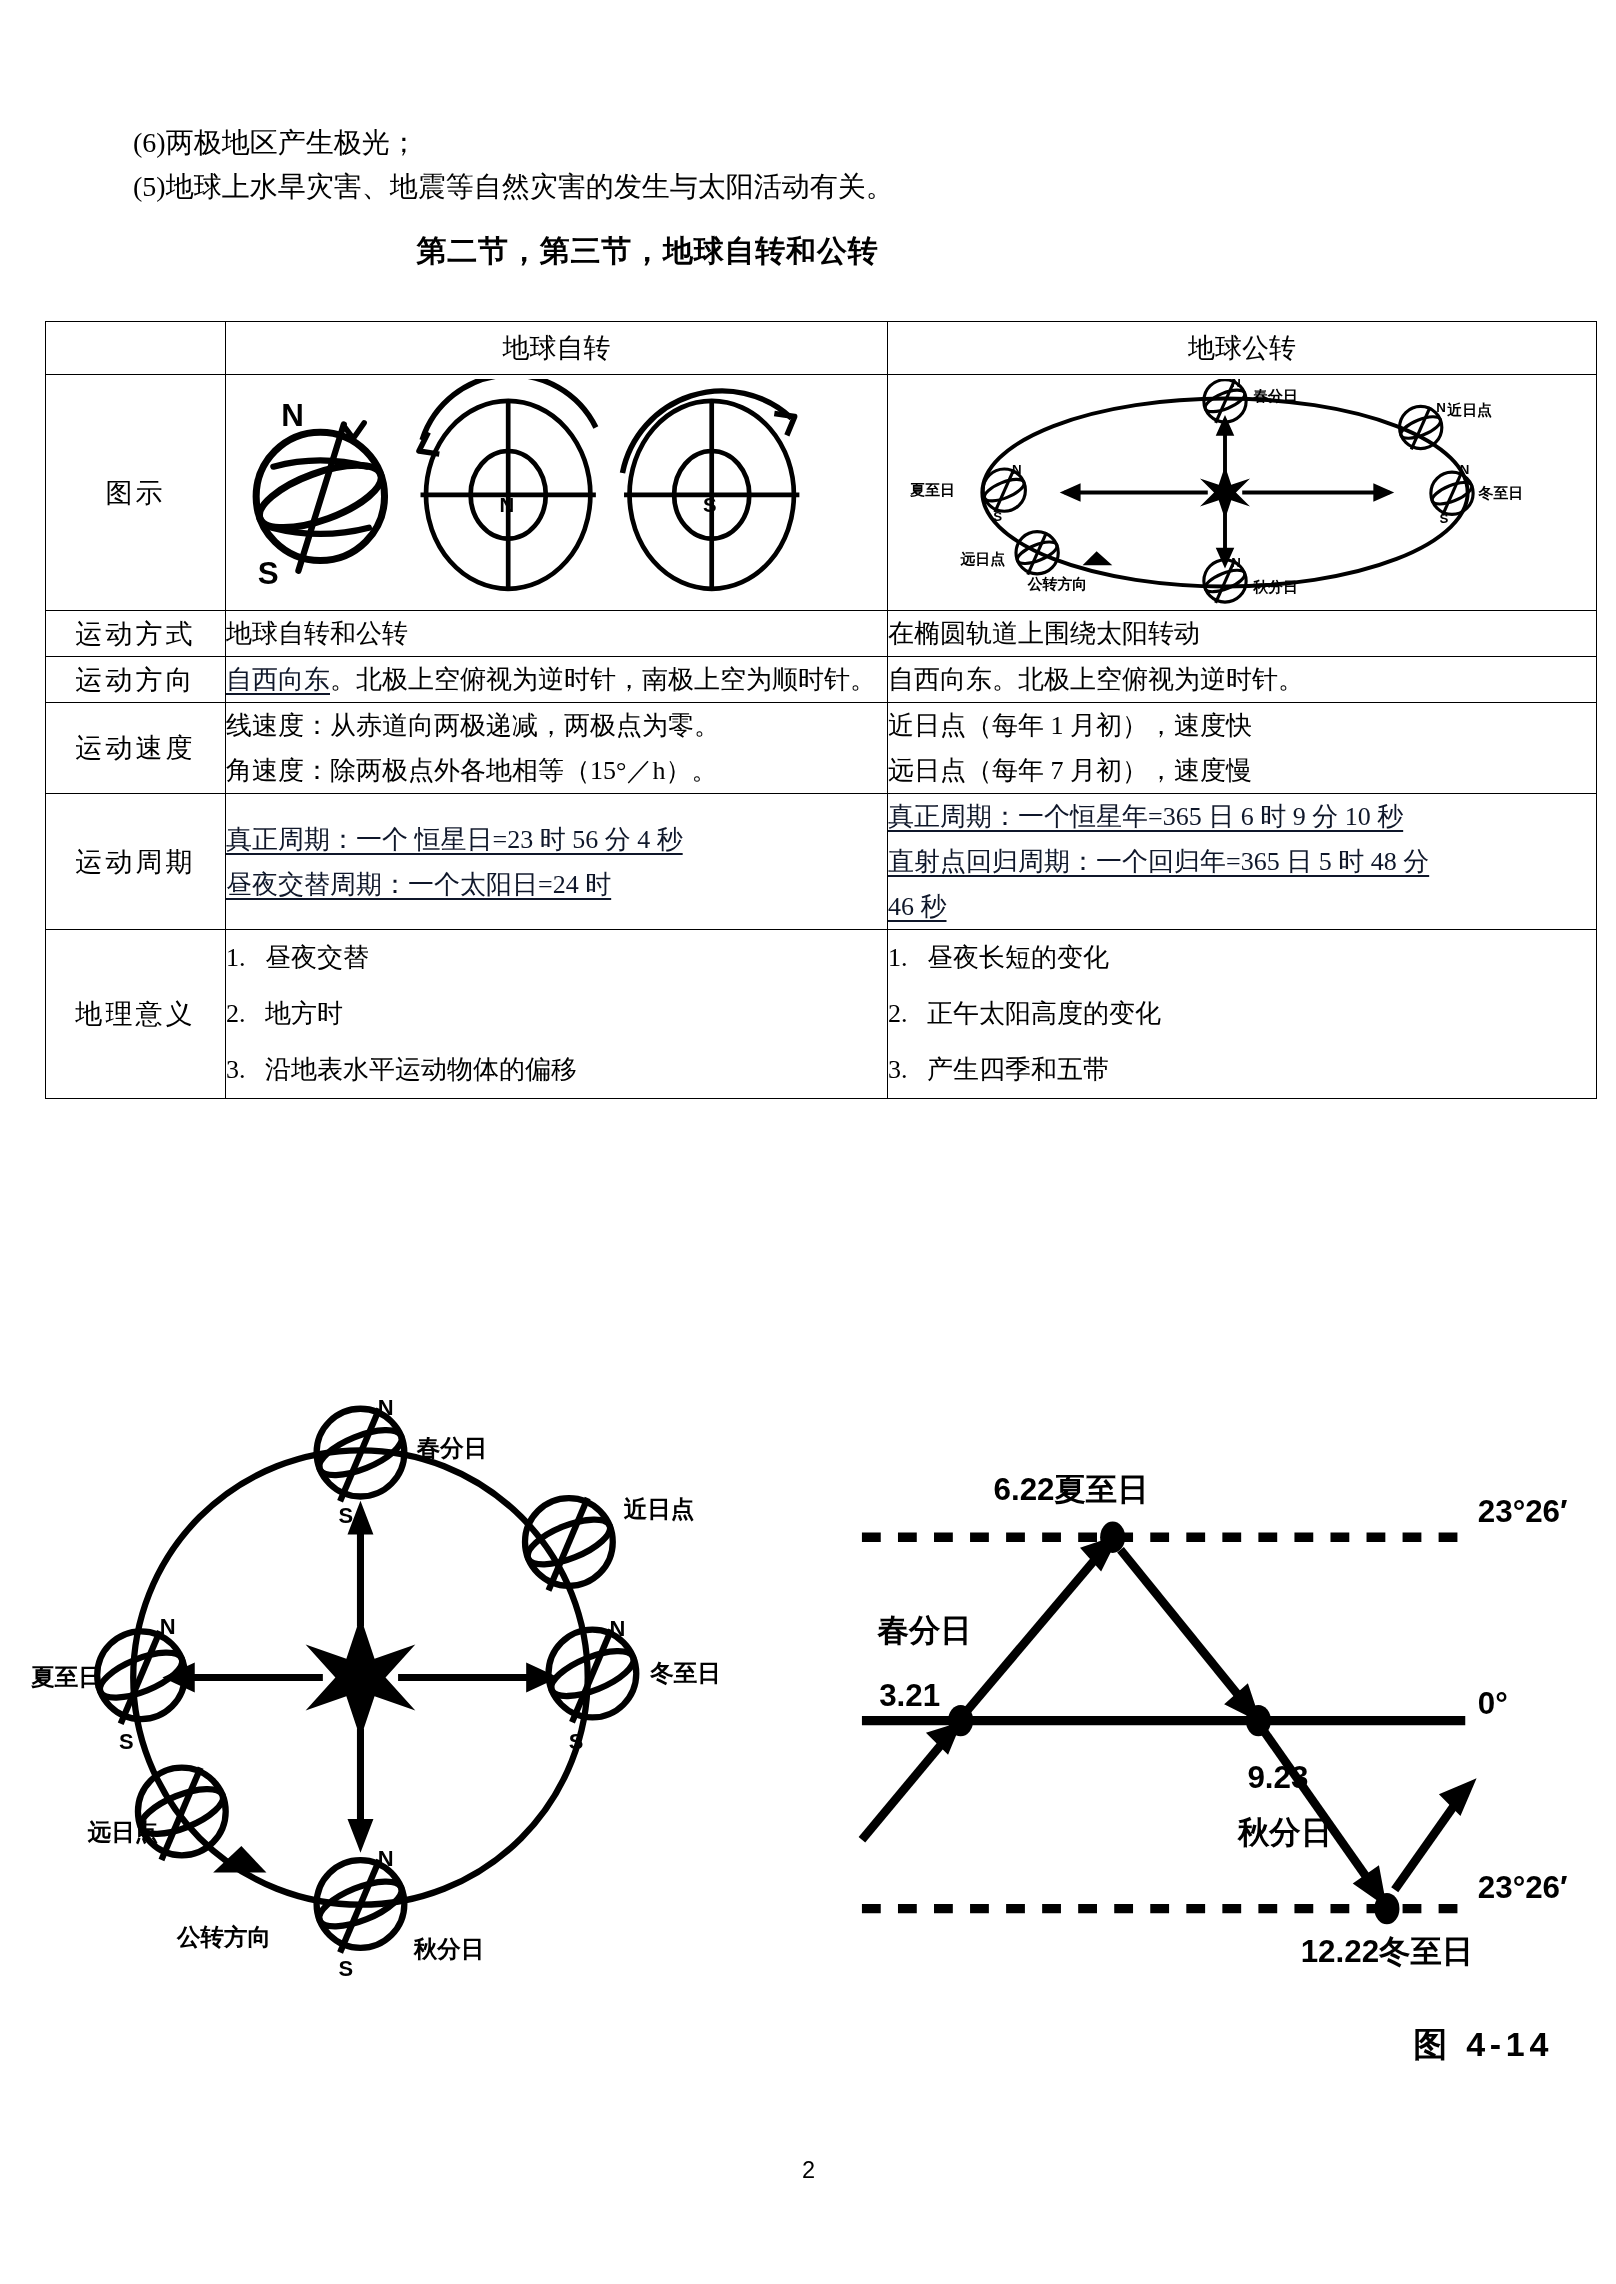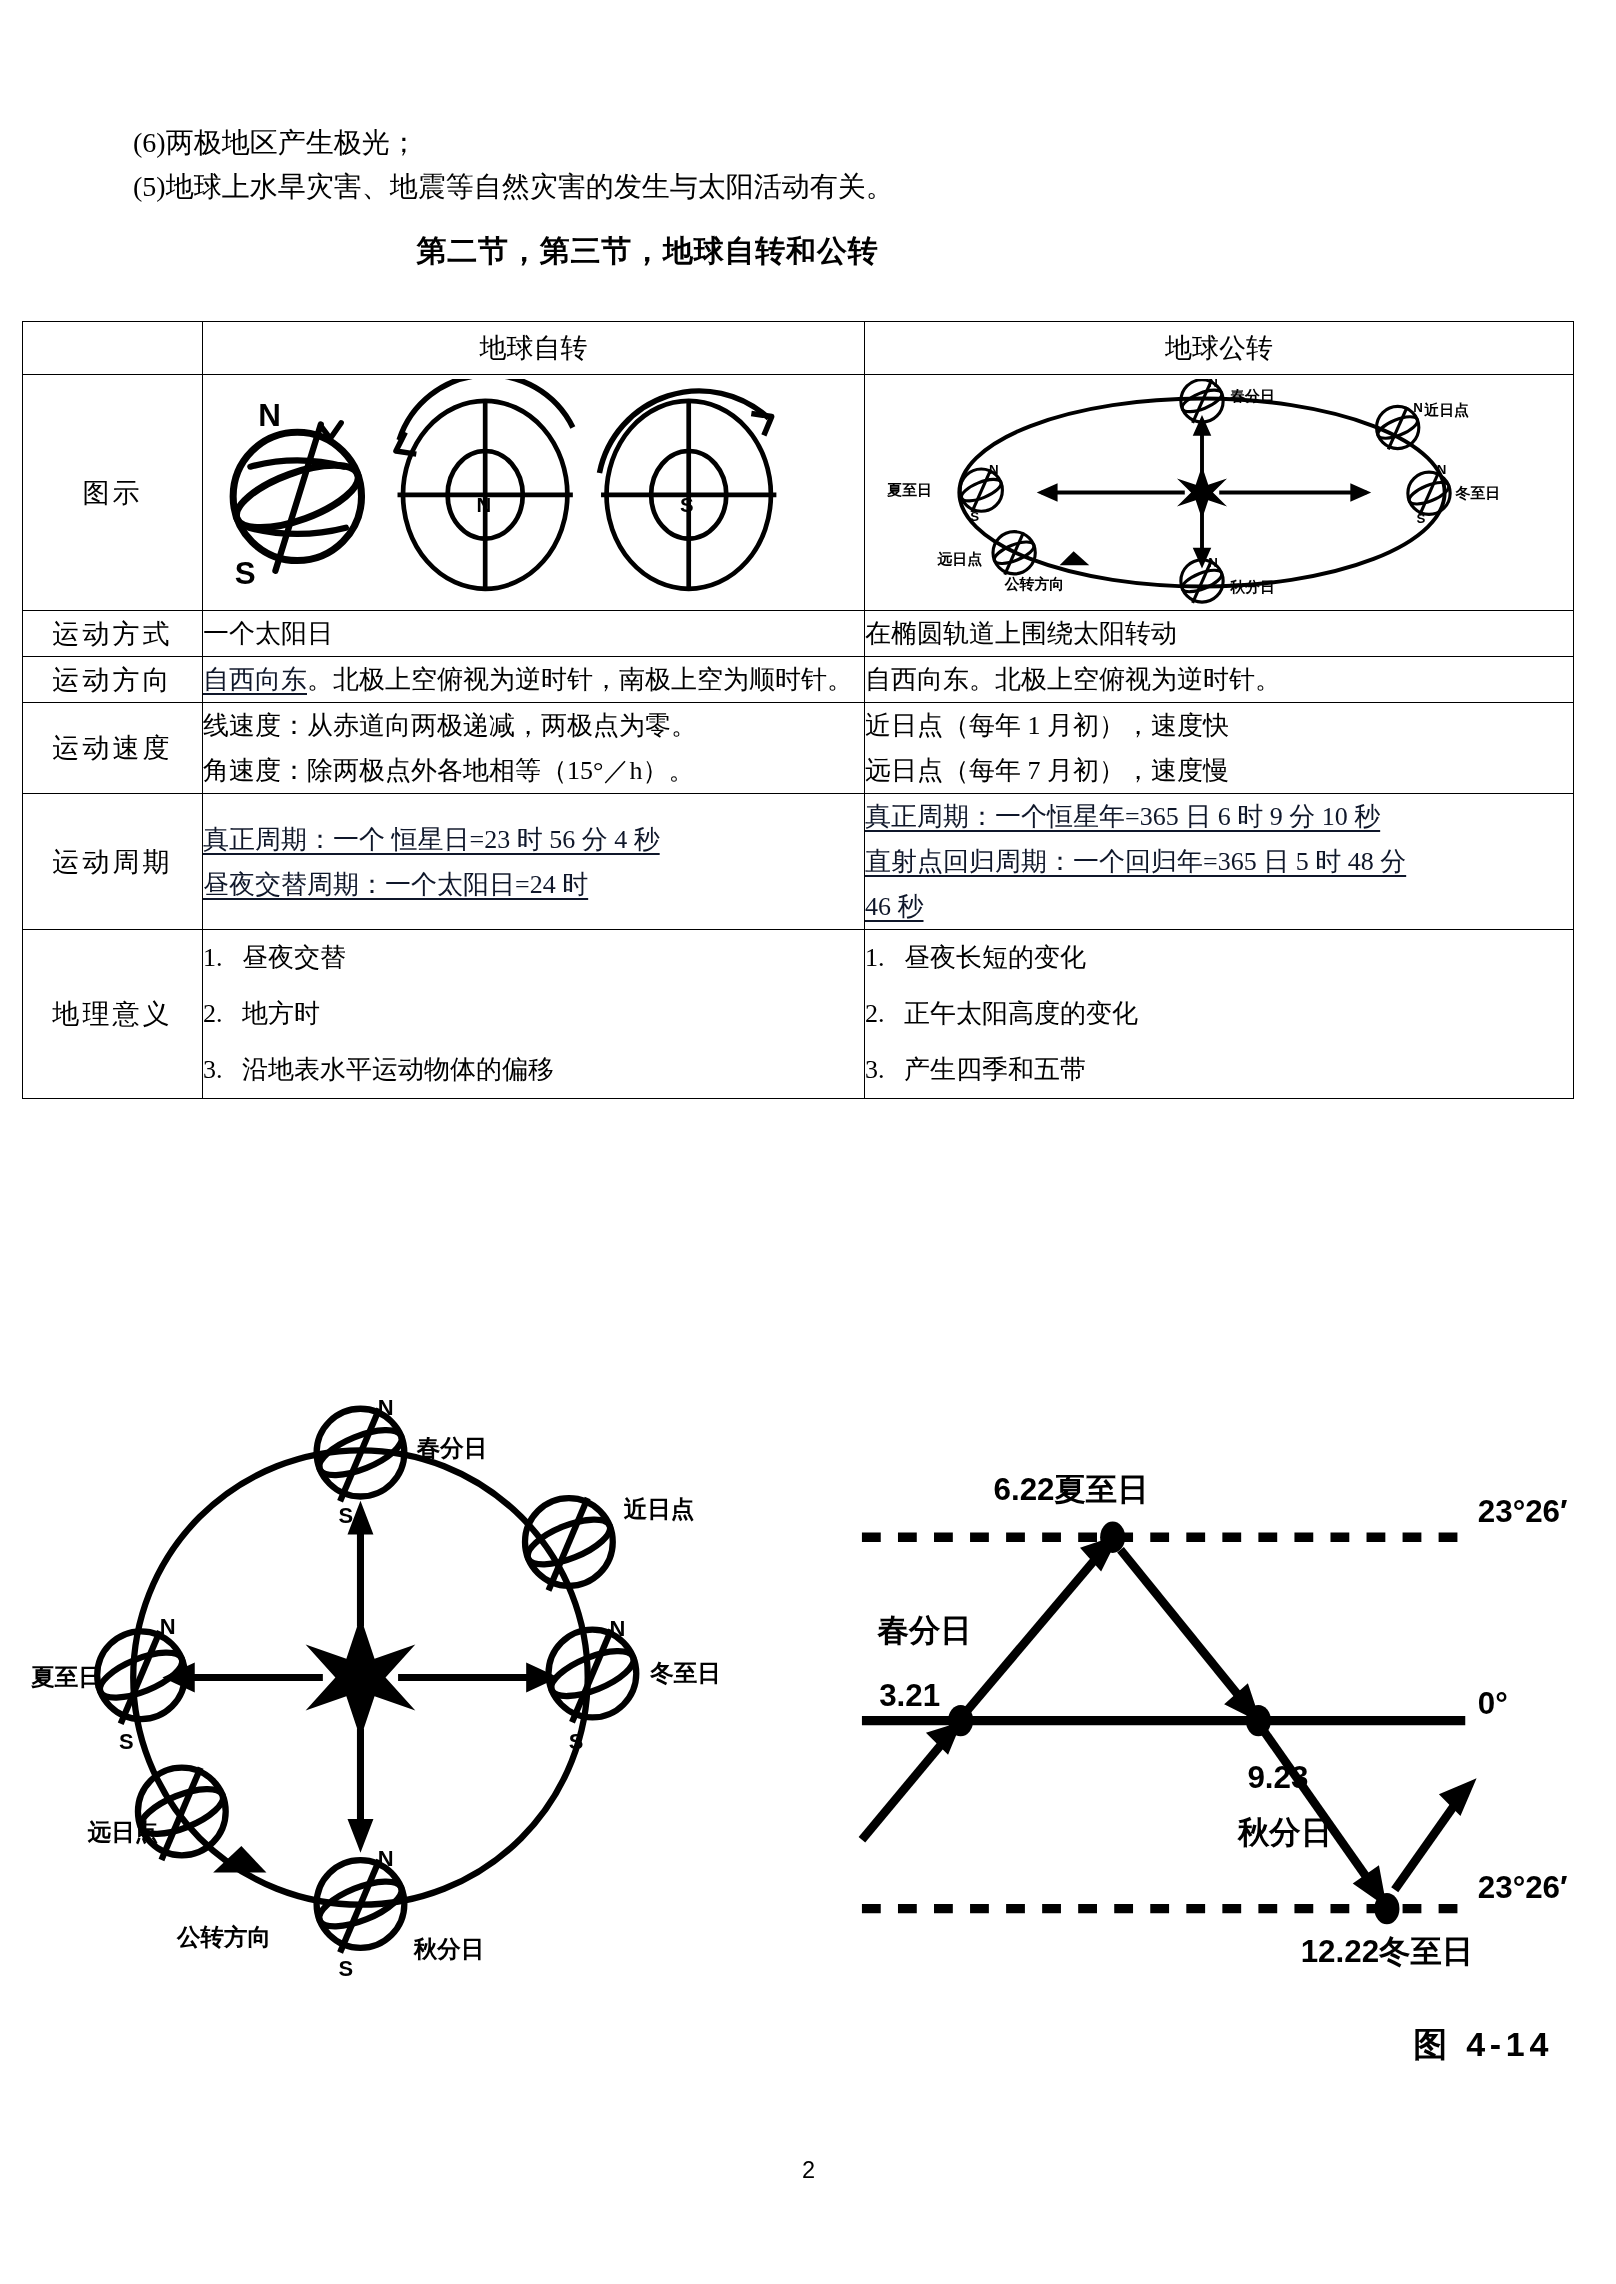--- a/index.html
+++ b/index.html
@@ -21,21 +21,21 @@
 
   
   .section-title {
     position:absolute; left:0; top:231px; width:1295px;
     text-align:center; font-size:30px; font-weight:bold;
     letter-spacing:0.8px;
   }
 
   
   .cmp-table {
-    position:absolute; left:22px; top:321px;
+    position:absolute; left:45px; top:321px;
     width:1552px;
     border-collapse:collapse;
     table-layout:fixed;
   }
   .cmp-table td, .cmp-table th {
     border:1.6px solid #000000;
     vertical-align:middle;
     padding:0;
   }
   .col-label { width:180px; }
@@ -214,21 +214,21 @@
               <text x="438" y="240" font-size="17">N</text>
               <text x="158" y="122" font-size="17">N</text>
               <text x="134" y="182" font-size="17">S</text>
             </g>
           </svg>
         </td>
       </tr>
 
       <tr>
         <td class="lbl-cell">运动方式</td>
-        <td class="txt-cell mid">一个太阳日</td>
+        <td class="txt-cell mid">地球自转和公转</td>
         <td class="txt-cell mid">在椭圆轨道上围绕太阳转动</td>
       </tr>
 
       <tr>
         <td class="lbl-cell">运动方向</td>
         <td class="txt-cell">
           <span class="blue u">自西向东</span><span class="u">。北极上空俯视为逆时针，南极上空为顺时针。</span>
         </td>
         <td class="txt-cell">
           <span>自西向东。</span><span class="u">北极上空俯视为逆时针</span><span>。</span>

